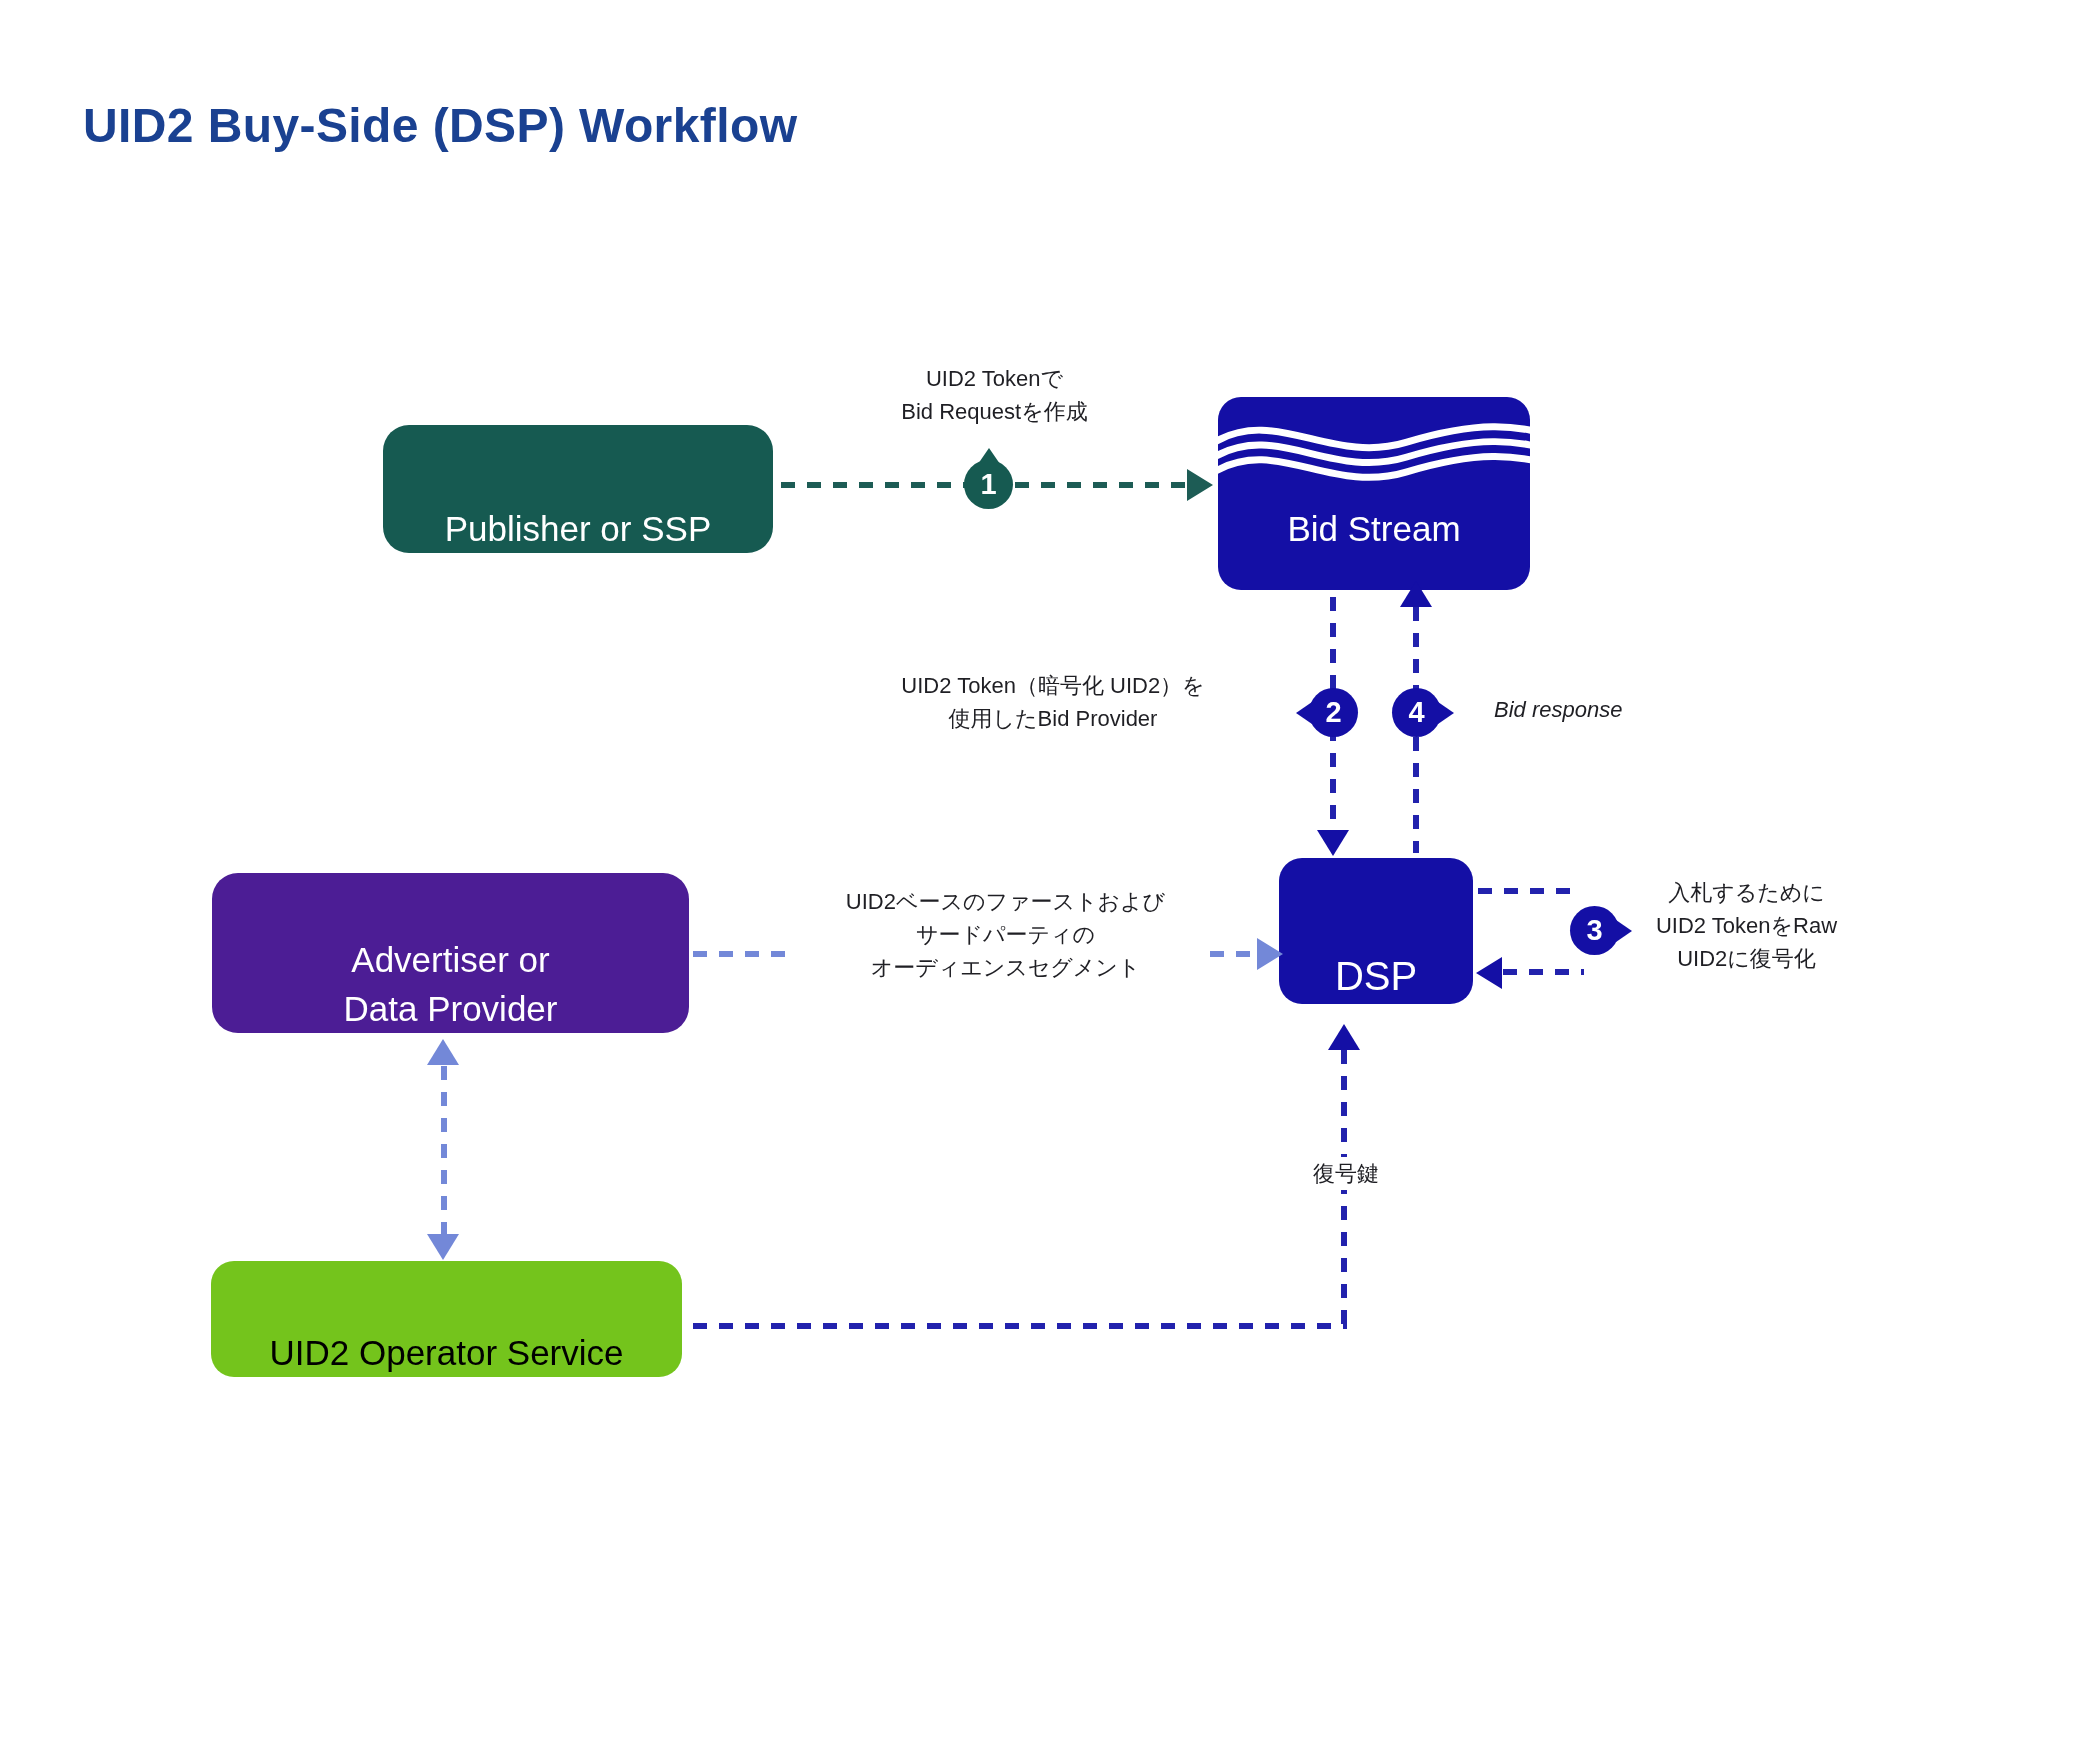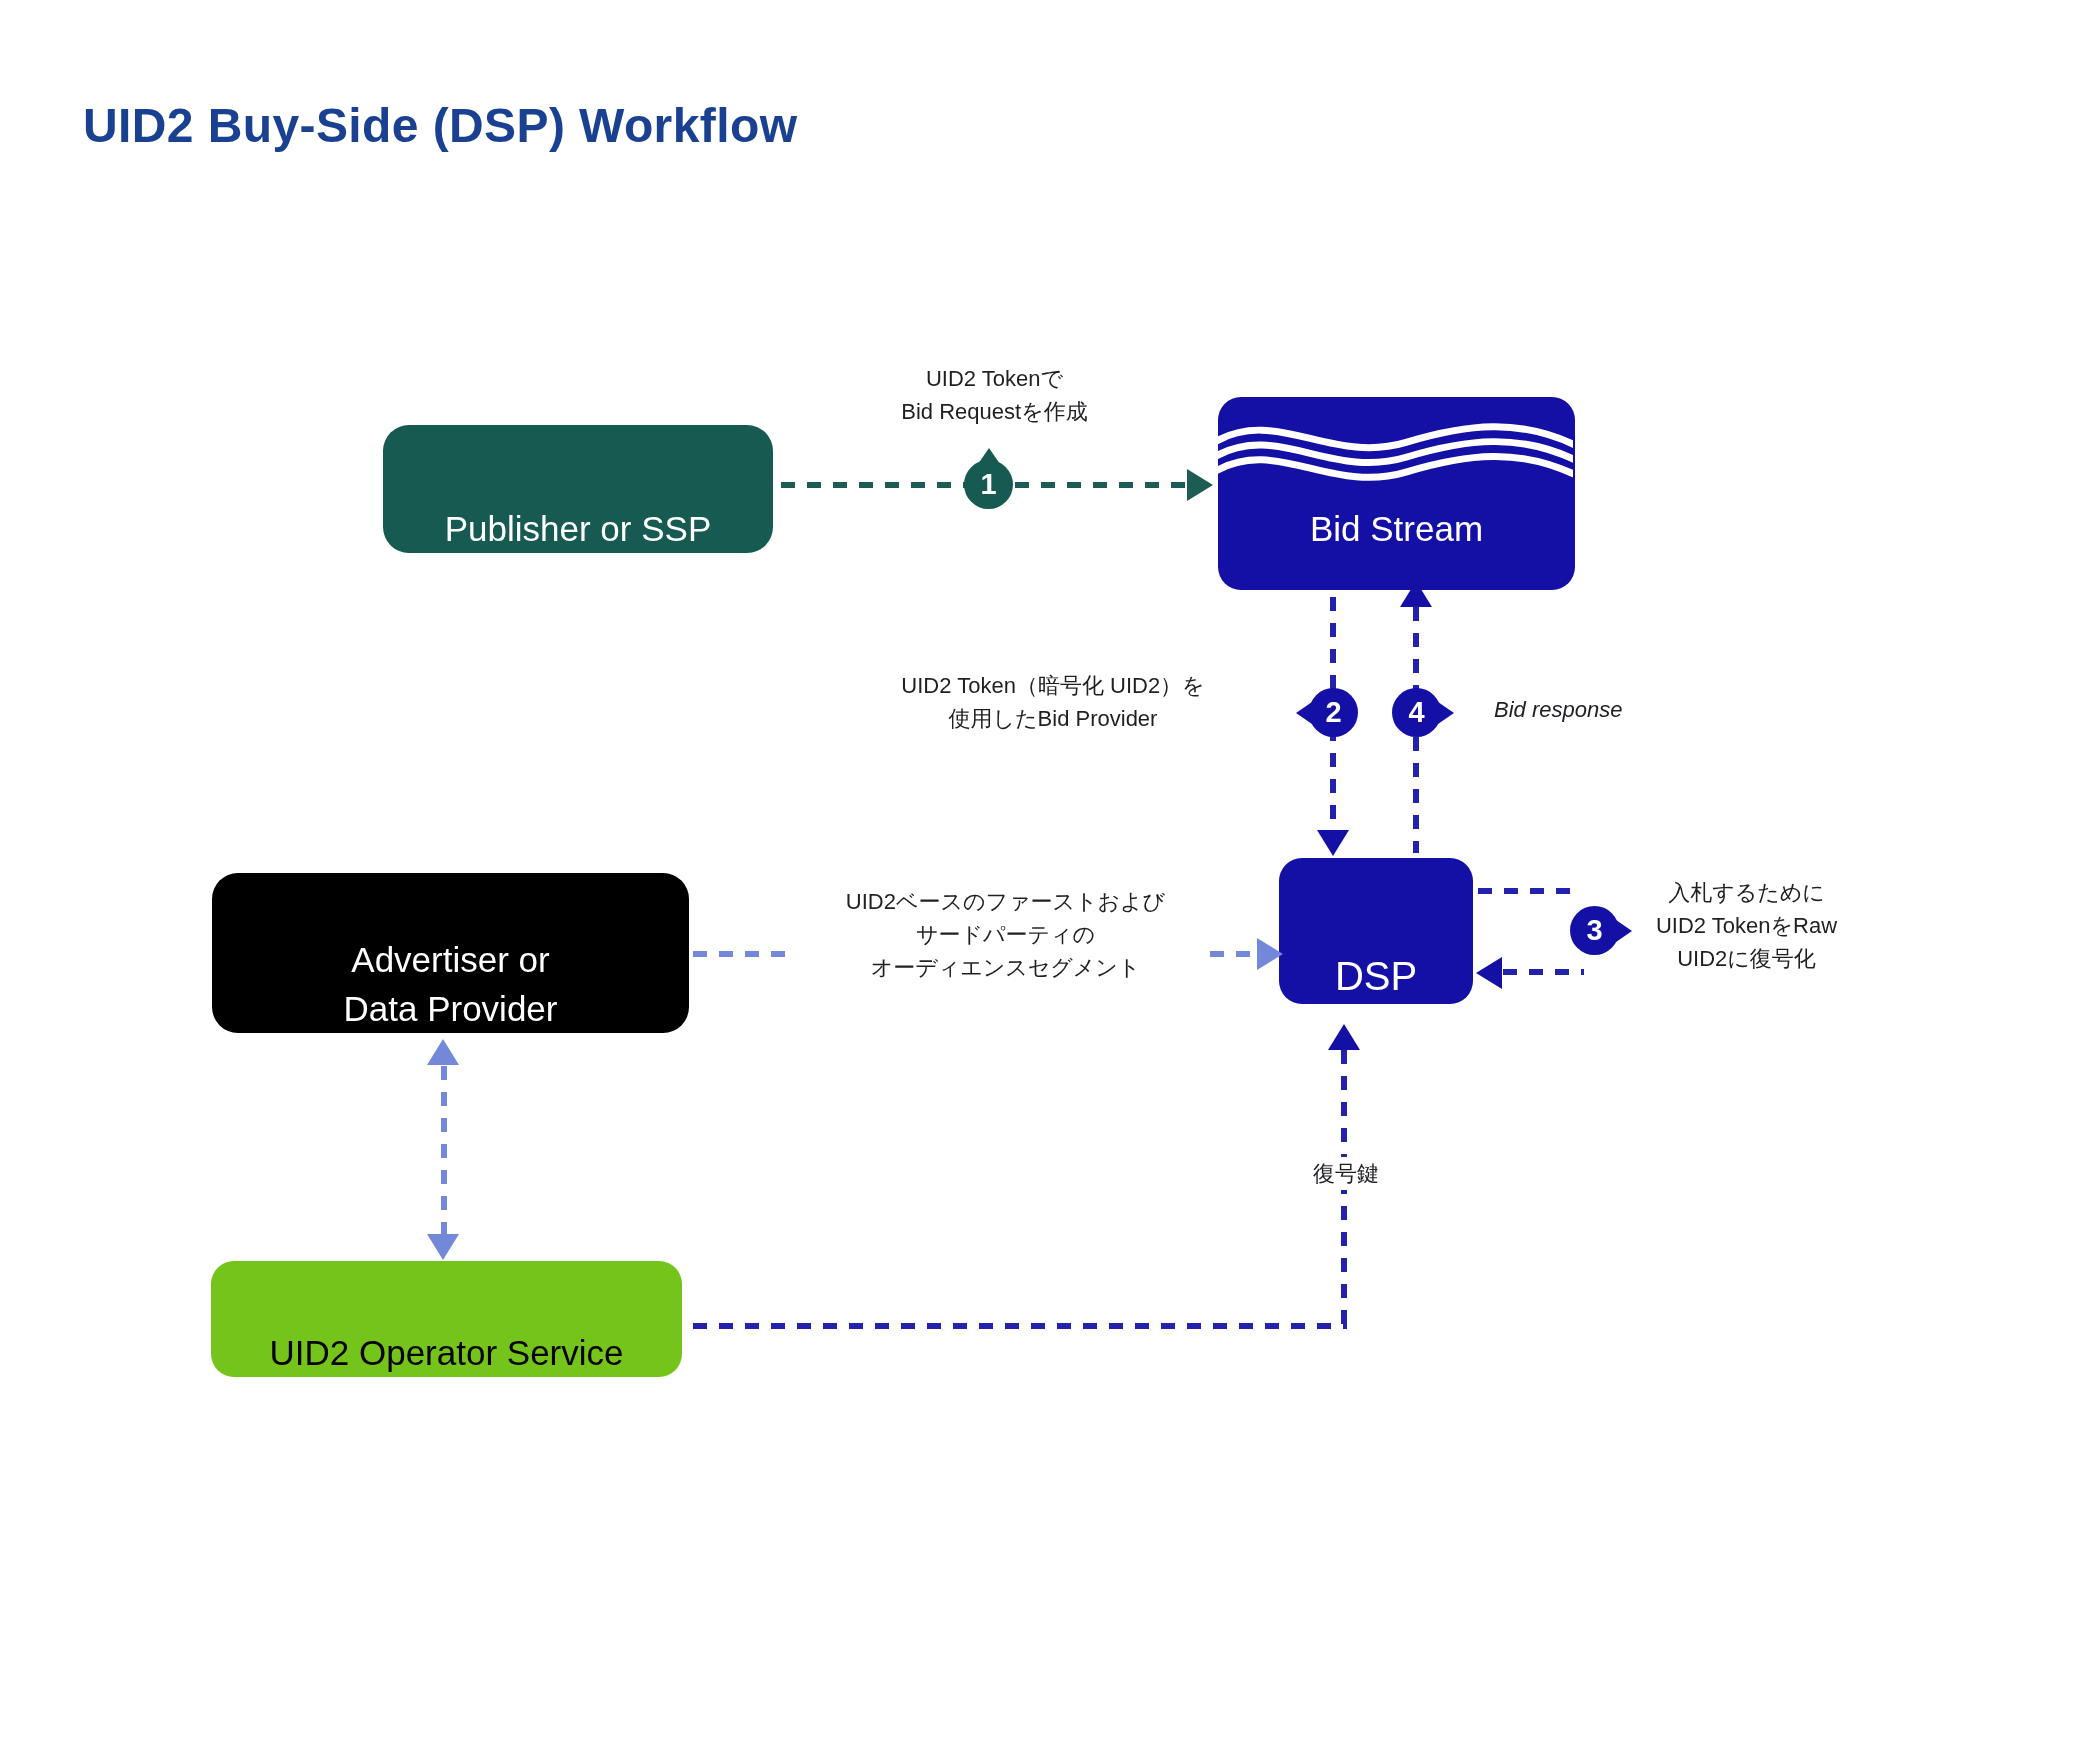--- a/index.html
+++ b/index.html
@@ -9,21 +9,21 @@
   }
   .title{
     position:absolute;left:83px;top:98px;font-size:48px;font-weight:bold;
     color:#1a4191;letter-spacing:0.4px;
   }
   .node{
     position:absolute;display:flex;align-items:flex-end;justify-content:center;
     color:#ffffff;font-weight:normal;font-size:35px;text-align:center;line-height:1.4;
   }
   .node-publisher{left:383px;top:425px;width:390px;height:128px;border-radius:26px;background:#165a51;}
-  .node-bidstream{left:1218px;top:397px;width:357px;height:193px;border-radius:23px;background:#140fa5;overflow:hidden;}
+  .node-bidstream{left:1218px;top:397px;width:312px;height:193px;border-radius:23px;background:#140fa5;overflow:hidden;}
   .node-dsp{left:1279px;top:858px;width:194px;height:146px;border-radius:23px;background:#140fa5;font-size:40px;}
   .node-advertiser{left:212px;top:873px;width:477px;height:160px;border-radius:26px;background:#7585d6;}
   .node-operator{left:211px;top:1261px;width:471px;height:116px;border-radius:23px;background:#74c41c;color:#000000;}
   .waves{position:absolute;left:0;top:14px;width:355px;height:75px;}
   .bs-label{position:absolute;left:0;top:107px;width:100%;text-align:center;}
   
   .hdash,.vdash{position:absolute;}
   .hdash{height:6.1px;background-image:repeating-linear-gradient(90deg,var(--c) 0 14px,transparent 14px 26px);}
   .vdash{width:6.1px;background-image:repeating-linear-gradient(180deg,var(--c) 0 14px,transparent 14px 26px);}
   .teal{--c:#1d5c55;}
@@ -121,21 +121,21 @@
   <div class="badge badge-navy" style="left: 1570px; top: 906px; background-color: rgb(20, 15, 165);">
     <i class="tip tip-right"></i>
     <span>3</span>
   </div>
   <div class="lbl" style="left:1571px;top:876px;width:351px;">
     <span>入札するために</span>
     <span>UID2 TokenをRaw</span>
     <span>UID2に復号化</span>
   </div>
 
-  <div class="node node-advertiser" style="background-color: #000000;">
+  <div class="node node-advertiser" style="background-color: #4c1d95;">
     <span>
       <span style="display:block;">Advertiser or</span>
       <span style="display:block;">Data Provider</span>
     </span>
   </div>
 
   <div class="hdash peri" style="left:693px;top:951px;width:98px;"></div>
   <div class="hdash peri" style="left:1210px;top:951px;width:54px;"></div>
   <div class="ah ah-right-peri" style="left:1257px;top:938px;"></div>
   <div class="lbl" style="left:830px;top:885px;width:351px;">

